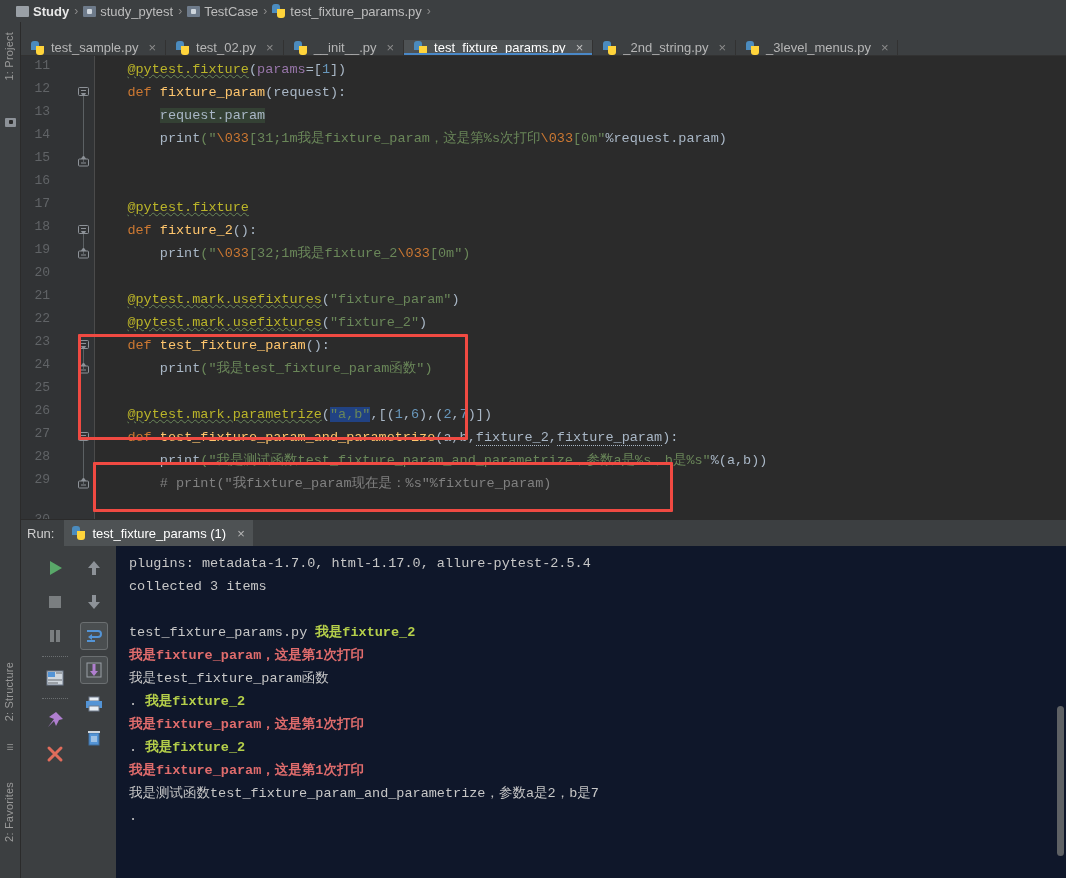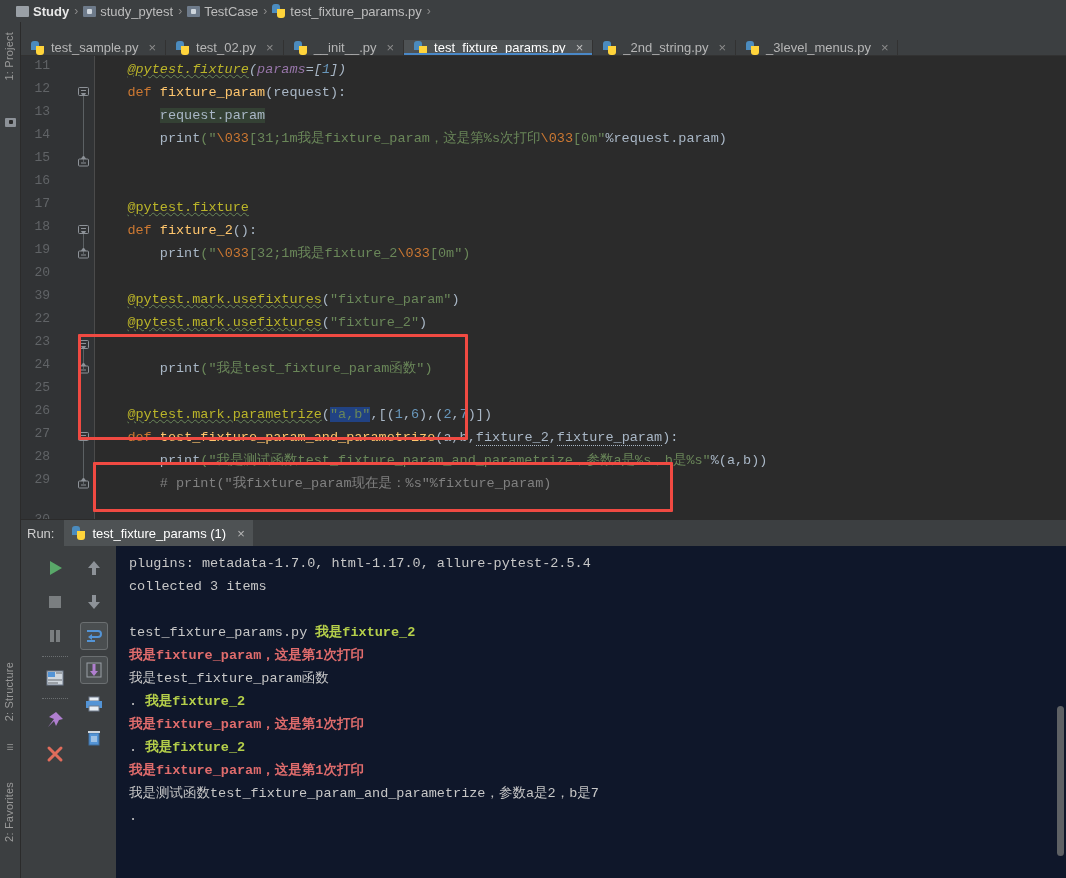--- a/index.html
+++ b/index.html
@@ -324,21 +324,21 @@
         <div class="lnum" style="top: 2px;">11</div>
         <div class="lnum" style="top: 25px;">12</div>
         <div class="lnum" style="top: 48px;">13</div>
         <div class="lnum" style="top: 71px;">14</div>
         <div class="lnum" style="top: 94px;">15</div>
         <div class="lnum" style="top: 117px;">16</div>
         <div class="lnum" style="top: 140px;">17</div>
         <div class="lnum" style="top: 163px;">18</div>
         <div class="lnum" style="top: 186px;">19</div>
         <div class="lnum" style="top: 209px;">20</div>
-        <div class="lnum" style="top: 232px;">39</div>
+        <div class="lnum" style="top: 232px;">21</div>
         <div class="lnum" style="top: 255px;">22</div>
         <div class="lnum" style="top: 278px;">23</div>
         <div class="lnum" style="top: 301px;">24</div>
         <div class="lnum" style="top: 324px;">25</div>
         <div class="lnum" style="top: 347px;">26</div>
         <div class="lnum" style="top: 370px;">27</div>
         <div class="lnum" style="top: 393px;">28</div>
         <div class="lnum" style="top: 416px;">29</div>
         <div class="lnum" style="top: 427px; margin-top: 29px;">30</div>
         <div class="foldline" style="top: 37px; height: 69px;"></div>
@@ -388,31 +388,32 @@
           </svg>
         </div>
         <div class="fold" style="top: 421px;">
           <svg width="13" height="13" viewBox="0 0 13 13">
             <rect x="1.5" y="4" width="10" height="7" rx="1" fill="none" stroke="#8d9298"></rect>
             <path d="M4 8 H9 M6.5 1 L8.5 3.5 H4.5 Z" stroke="#8d9298" fill="#8d9298" stroke-width="1"></path>
           </svg>
         </div>
       </div>
     <div class="code-layer" id="codelayer">
-        <div class="cline" style="top: 2px; font-style: italic;"><span class="k-plain">    </span><span class="k-dec squiggle">@pytest.fixture</span><span class="k-plain">(</span><span class="k-param">params</span><span class="k-plain">=</span><span class="k-plain">[</span><span class="k-num">1</span><span class="k-plain">])</span></div>
+        <div class="cline" style="top: 2px;"><span class="k-plain">    </span><span class="k-dec squiggle">@pytest.fixture</span><span class="k-plain">(</span><span class="k-param">params</span><span class="k-plain">=</span><span class="k-plain">[</span><span class="k-num">1</span><span class="k-plain">])</span></div>
         <div class="cline" style="top: 25px;"><span class="k-plain">    </span><span class="k-kw">def</span><span class="k-plain"> </span><span class="k-fn">fixture_param</span><span class="k-plain">(request):</span></div>
         <div class="cline" style="top: 48px;"><span class="k-plain">        </span><span class="k-plain hl-ident">request.param</span></div>
         <div class="cline" style="top: 71px;"><span class="k-plain">        </span><span class="k-plain">print</span><span class="k-str">("</span><span class="k-esc">\033</span><span class="k-str">[31;1m我是fixture_param，这是第%s次打印</span><span class="k-esc">\033</span><span class="k-str">[0m"</span><span class="k-pct">%</span><span class="k-plain">request.param)</span></div>
         <div class="cline" style="top: 117px;"> </div>
         <div class="cline" style="top: 140px;"><span class="k-plain">    </span><span class="k-dec squiggle">@pytest.fixture</span></div>
         <div class="cline" style="top: 163px;"><span class="k-plain">    </span><span class="k-kw">def</span><span class="k-plain"> </span><span class="k-fn">fixture_2</span><span class="k-plain">():</span></div>
         <div class="cline" style="top: 186px;"><span class="k-plain">        </span><span class="k-plain">print</span><span class="k-str">("</span><span class="k-esc">\033</span><span class="k-str">[32;1m我是fixture_2</span><span class="k-esc">\033</span><span class="k-str">[0m")</span></div>
         <div class="cline" style="top: 209px;"> </div>
         <div class="cline" style="top: 232px;"><span class="k-plain">    </span><span class="k-dec squiggle">@pytest.mark.usefixtures</span><span class="k-plain">(</span><span class="k-str">"fixture_param"</span><span class="k-plain">)</span></div>
         <div class="cline" style="top: 255px;"><span class="k-plain">    </span><span class="k-dec squiggle">@pytest.mark.usefixtures</span><span class="k-plain">(</span><span class="k-str">"fixture_2"</span><span class="k-plain">)</span></div>
+        <div class="cline" style="top: 278px;"><span class="k-plain">    </span><span class="k-kw">def</span><span class="k-plain"> </span><span class="k-fn">test_fixture_param</span><span class="k-plain">():</span></div>
         <div class="cline" style="top: 301px;"><span class="k-plain">        </span><span class="k-plain">print</span><span class="k-str">("</span><span class="k-str">我是test_fixture_param函数</span><span class="k-str">")</span></div>
         <div class="cline" style="top: 324px;"> </div>
         <div class="cline" style="top: 347px;"><span class="k-plain">    </span><span class="k-dec squiggle">@pytest.mark.parametrize</span><span class="k-plain">(</span><span class="k-str hl-sel">"a,b"</span><span class="k-plain">,</span><span class="k-plain">[(</span><span class="k-num">1</span><span class="k-plain">,</span><span class="k-num">6</span><span class="k-plain">),(</span><span class="k-num">2</span><span class="k-plain">,</span><span class="k-num">7</span><span class="k-plain">)])</span></div>
         <div class="cline" style="top: 370px;"><span class="k-plain">    </span><span class="k-kw">def</span><span class="k-plain"> </span><span class="k-fn">test_fixture_param_and_parametrize</span><span class="k-plain">(</span><span class="k-plain">a</span><span class="k-plain">,</span><span class="k-plain">b</span><span class="k-plain">,</span><span class="k-plain err-under">fixture_2</span><span class="k-plain">,</span><span class="k-plain err-under">fixture_param</span><span class="k-plain">):</span></div>
         <div class="cline" style="top: 393px;"><span class="k-plain">        </span><span class="k-plain">print</span><span class="k-str">("</span><span class="k-str">我是测试函数test_fixture_param_and_parametrize，参数a是%s，b是%s</span><span class="k-str">"</span><span class="k-pct">%</span><span class="k-plain">(a,b))</span></div>
         <div class="cline" style="top: 416px;"><span class="k-plain">        </span><span class="k-comment"># print("我fixture_param现在是：%s"%fixture_param)</span></div>
         <div class="cline" style="top: 439px;"> </div>
       </div>
 
     <div class="redbox" style="left:57px; top:278px; width:390px; height:106px;"></div>

